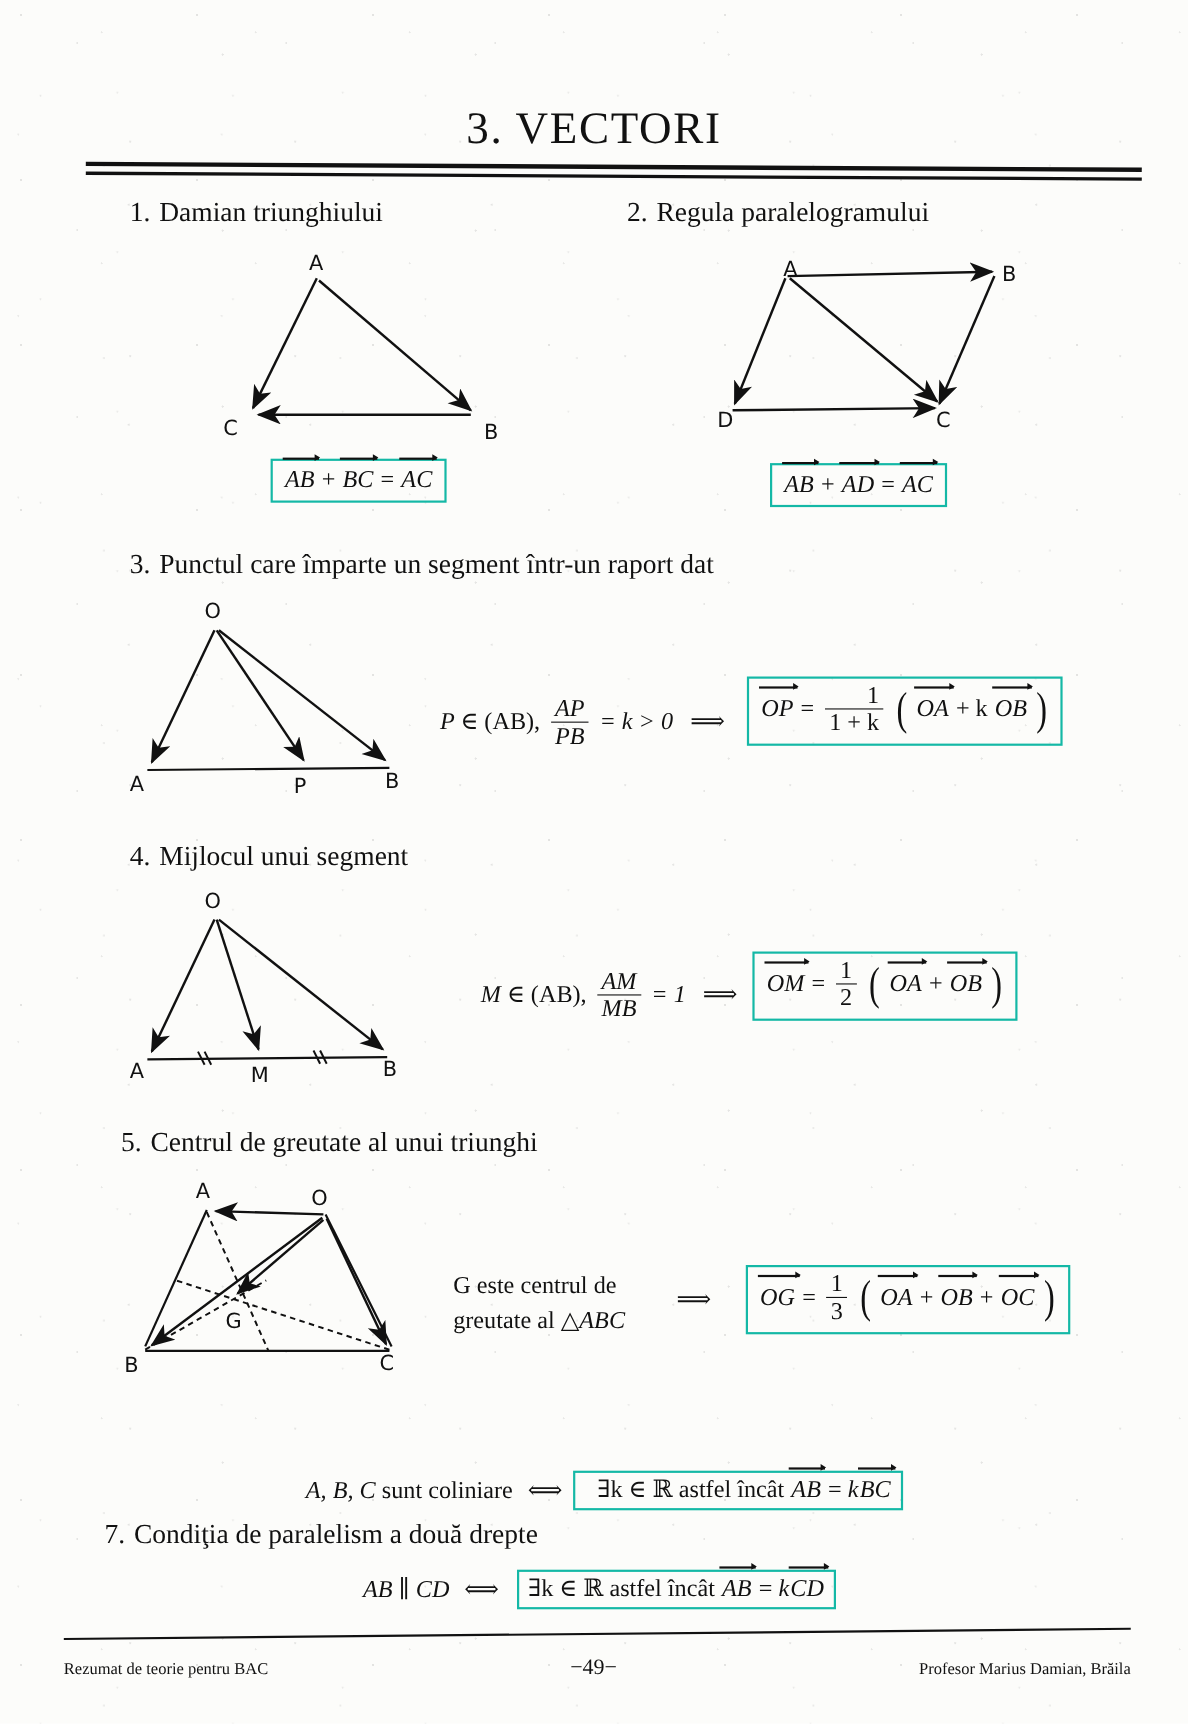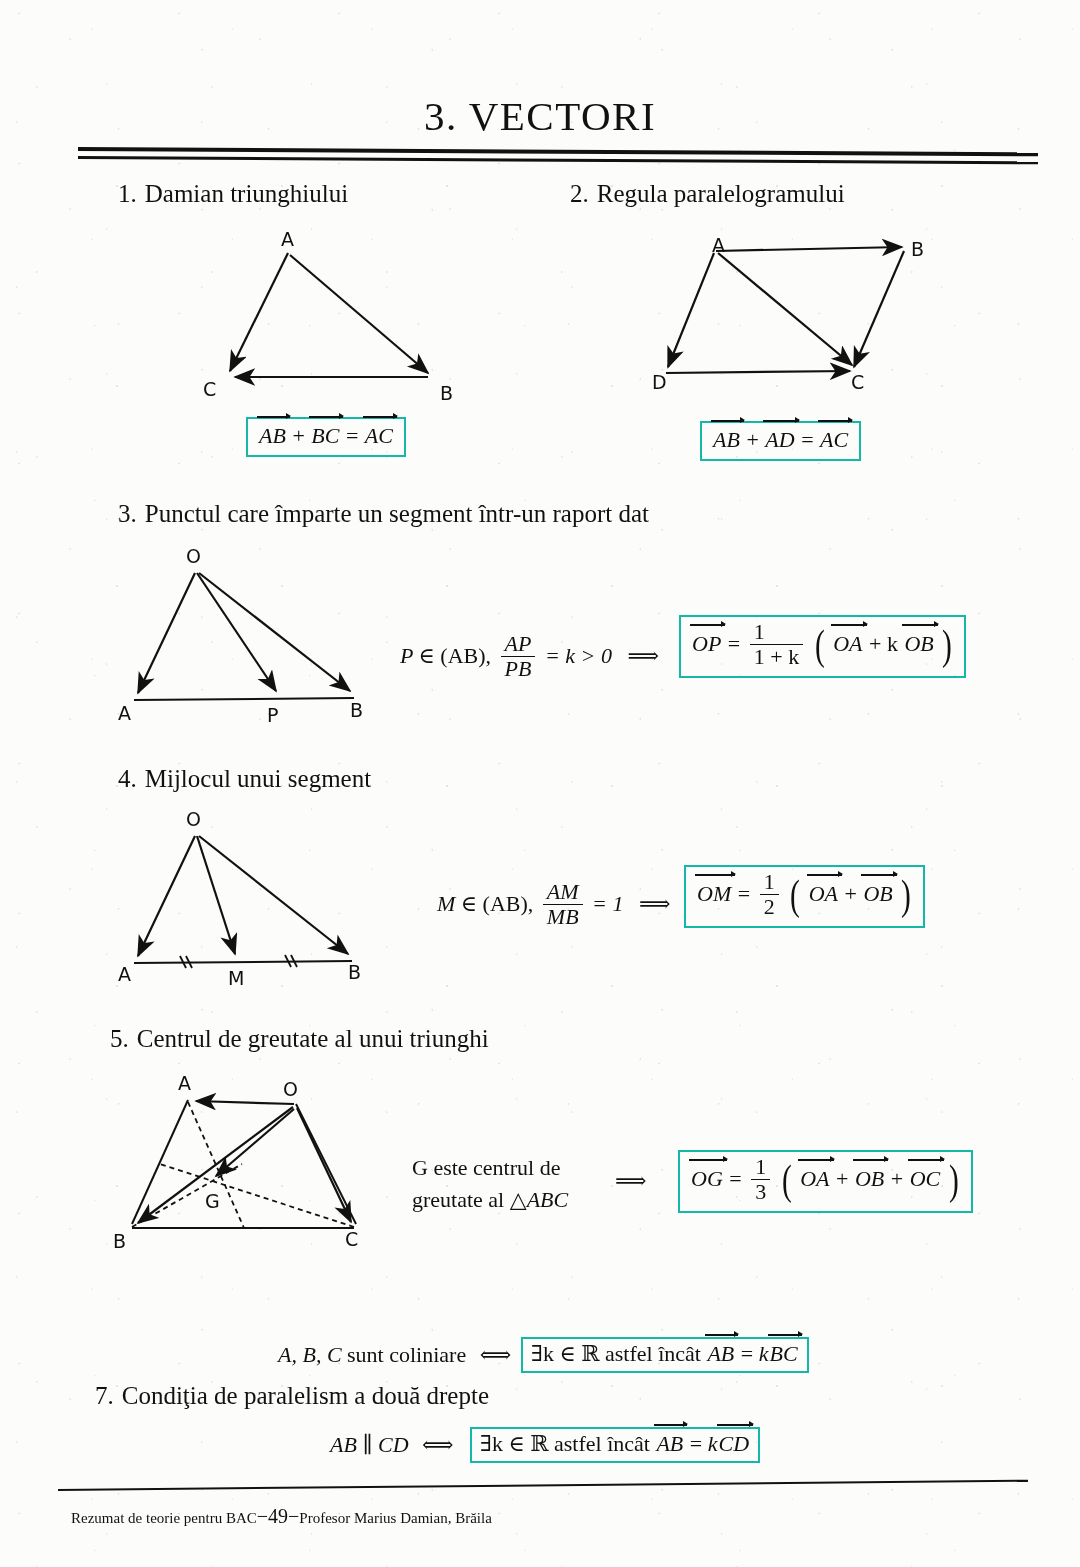--- a/index.html
+++ b/index.html
@@ -117,21 +117,21 @@
     right: -4px;
     top: -0.46em;
     border-left: 5px solid #111;
     border-top: 3px solid transparent;
     border-bottom: 3px solid transparent;
     z-index: 2;
   }
   .frac {
     display: inline-block;
     vertical-align: middle;
-    text-align: left;
+    text-align: right;
     margin: 0 4px;
     position: relative;
     top: -1px;
   }
   .frac .n { display: block; padding: 0 4px; line-height: 1.08; }
   .frac .d { display: block; padding: 0 4px; line-height: 1.12; border-top: 1.6px solid #111; }
   .bigparen {
     display: inline-block;
     font-size: 42px;
     font-style: normal;
@@ -157,22 +157,22 @@
     transform: rotate(-0.55deg);
     transform-origin: left center;
   }
   .footer {
     position: absolute;
     top: 1505px;
     left: 58px;
     width: 970px;
     font-size: 15px;
     display: flex;
+    justify-content: space-between;
     align-items: baseline;
-    margin-left: 13px;
   }
   .footer .center { font-size: 20px; }
 
   svg { position: absolute; overflow: visible; }
   .lbl {
     position: absolute;
     font-family: "DejaVu Sans", "Liberation Sans", sans-serif;
     font-size: 19px;
     font-style: normal;
   }
@@ -387,21 +387,21 @@
     </span>
   </div>
 
 
   <div class="lead math" style="left:278px; top:1342px;">
     <span>A, B, C</span>
     <span class="up">sunt coliniare</span>
     <span class="up" style="margin:0 8px;">⟺</span>
   </div>
 
-  <div class="fbox" style="left:521px; top:1337px; padding:2px 8px 4px 8px;">
+  <div class="fbox" style="left:521px; top:1337px; padding:2px 8px 4px 20px;">
     <span class="math">
       <span class="up">∃k ∈ ℝ</span>
       <span class="up">astfel încât</span>
       <span class="vec">AB</span>
       <span class="up">=</span>
       <span>k</span><span class="vec">BC</span>
     </span>
   </div>
 
   <div class="sec-head" style="left:95px; top:1382px;">

